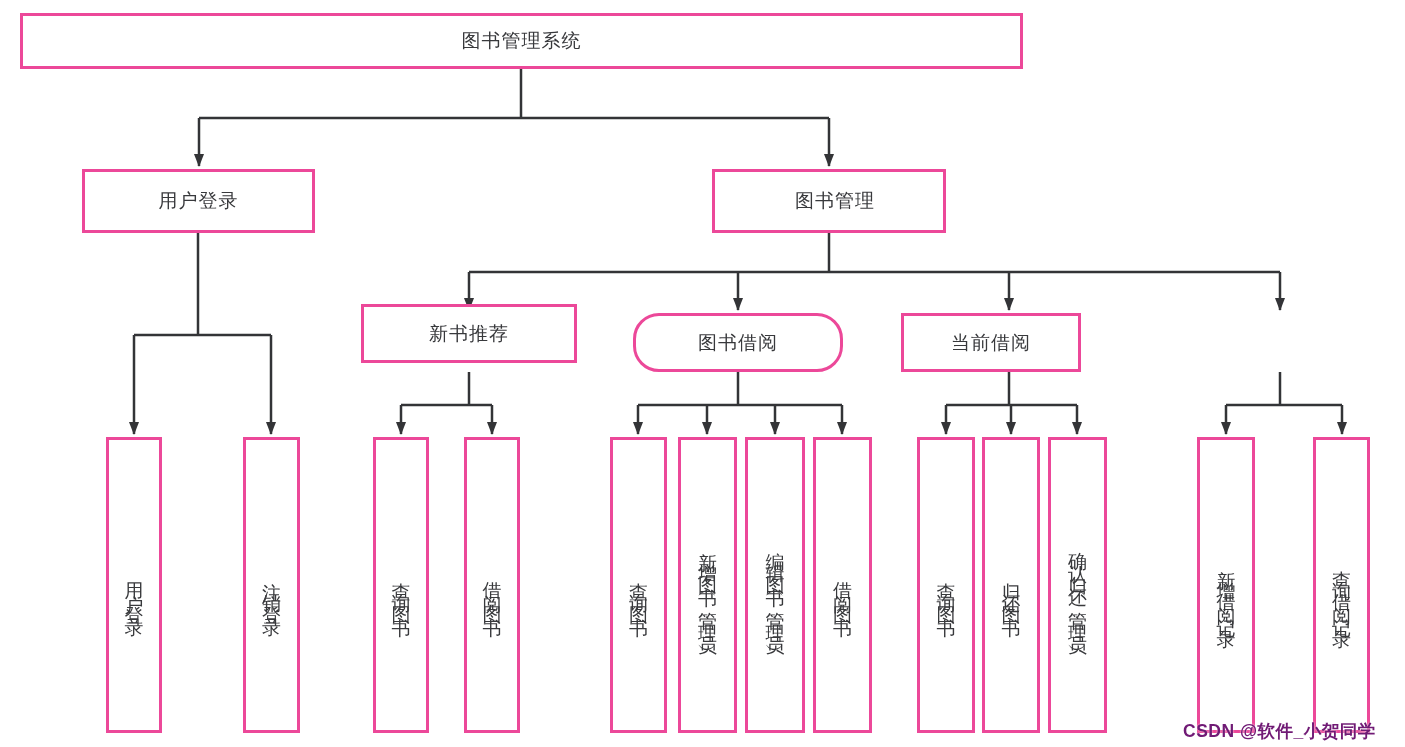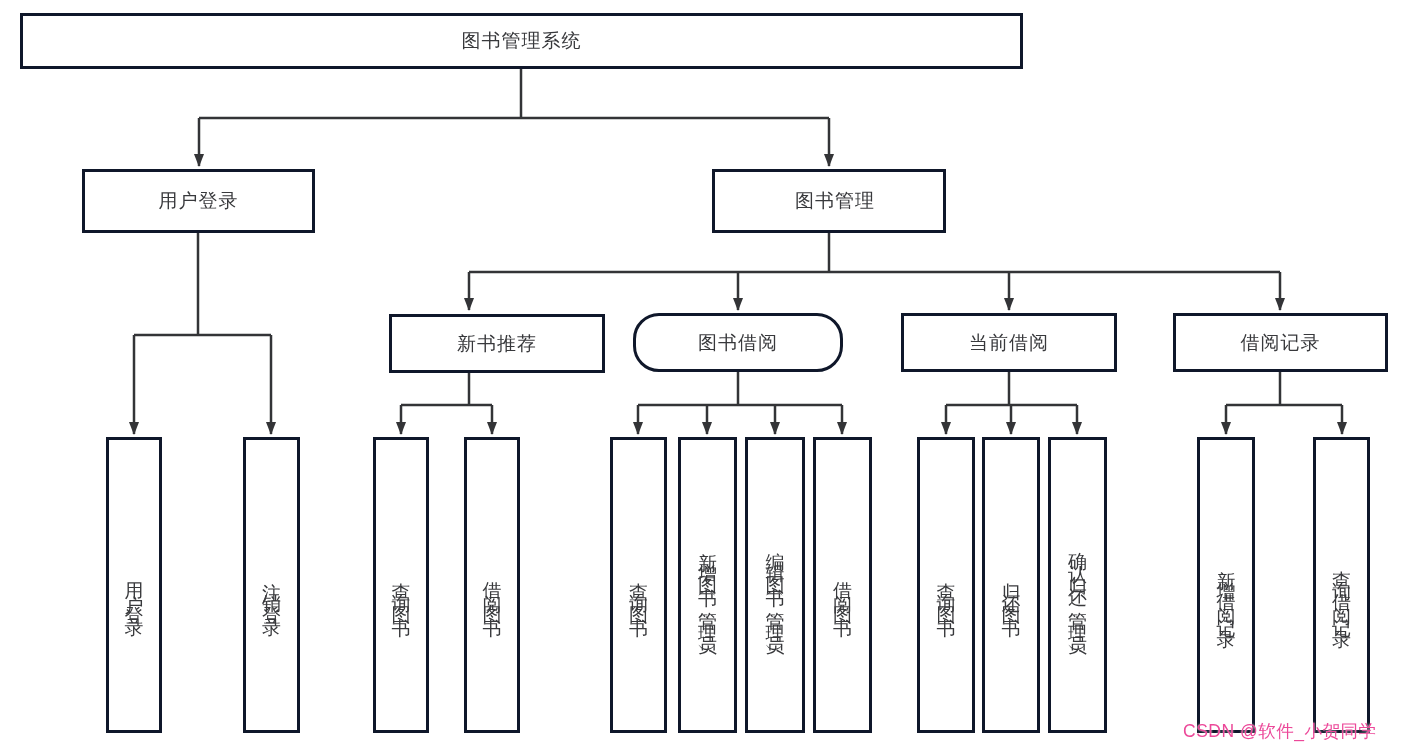--- a/index.html
+++ b/index.html
@@ -18,21 +18,21 @@
   #wires {
     position: absolute;
     left: 0; top: 0;
     width: 1405px; height: 747px;
     z-index: 0;
   }
   .node {
     position: absolute;
     box-sizing: border-box;
     background: #ffffff;
-    border: 3px solid #0f172a;
+    border: 3px solid #ec4899;
     color: #38393c;
     display: flex;
     align-items: center;
     justify-content: center;
     font-size: 19px;
     letter-spacing: 1px;
     z-index: 1;
     white-space: nowrap;
   }
   .node.vert span {
@@ -42,23 +42,24 @@
     line-height: 1.05;
     margin-bottom: -12px; 
   }
   .watermark {
     position: absolute;
     left: 1183px;
     top: 719px;
     z-index: 2;
     font-size: 17.5px;
     letter-spacing: 0.5px;
-    color: #ec4899;
+    color: #701a75;
     text-shadow: 0 0 2px rgba(255,255,255,0.9);
     white-space: nowrap;
+    font-weight: bold;
   }
 </style>
 </head>
 <body>
 
 <div id="canvas">
 
   <svg id="wires" viewBox="0 0 1405 747" xmlns="http://www.w3.org/2000/svg">
     <defs>
       <marker id="ah" viewBox="0 0 13 10" refX="12" refY="5" markerWidth="13" markerHeight="10" orient="auto" markerUnits="userSpaceOnUse">
@@ -110,31 +111,28 @@
     <span>图书管理系统</span>
   </div>
 
   <div class="node" style="left:82px; top:169px; width:233px; height:64px;">
     <span>用户登录</span>
   </div>
   <div class="node" style="left:712px; top:169px; width:234px; height:64px;padding-left:12px;">
     <span>图书管理</span>
   </div>
 
-  <div class="node" style="left:361px; top:314px; width:216px; height:59px;margin-left:28px;">
+  <div class="node" style="left:361px; top:304px; width:216px; height:59px;">
     <span>新书推荐</span>
   </div>
   <div class="node" style="left:633px; top:313px; width:210px; height:59px;border-radius:26px;">
     <span>图书借阅</span>
   </div>
-  <div class="node" style="left:901px; top:313px; width:216px; height:59px;">
+  <div class="node" style="left:901px; top:313px; width:180px; height:59px;">
     <span>当前借阅</span>
-  </div>
-  <div class="node" style="left:1173px; top:313px; width:215px; height:59px;">
-    <span>借阅记录</span>
   </div>
 
   <div class="node vert" style="left:106px; top:437px; width:56px; height:296px;">
     <span>用户登录</span>
   </div>
   <div class="node vert" style="left:243px; top:437px; width:57px; height:296px;">
     <span>注销登录</span>
   </div>
 
   <div class="node vert" style="left:373px; top:437px; width:56px; height:296px;">

